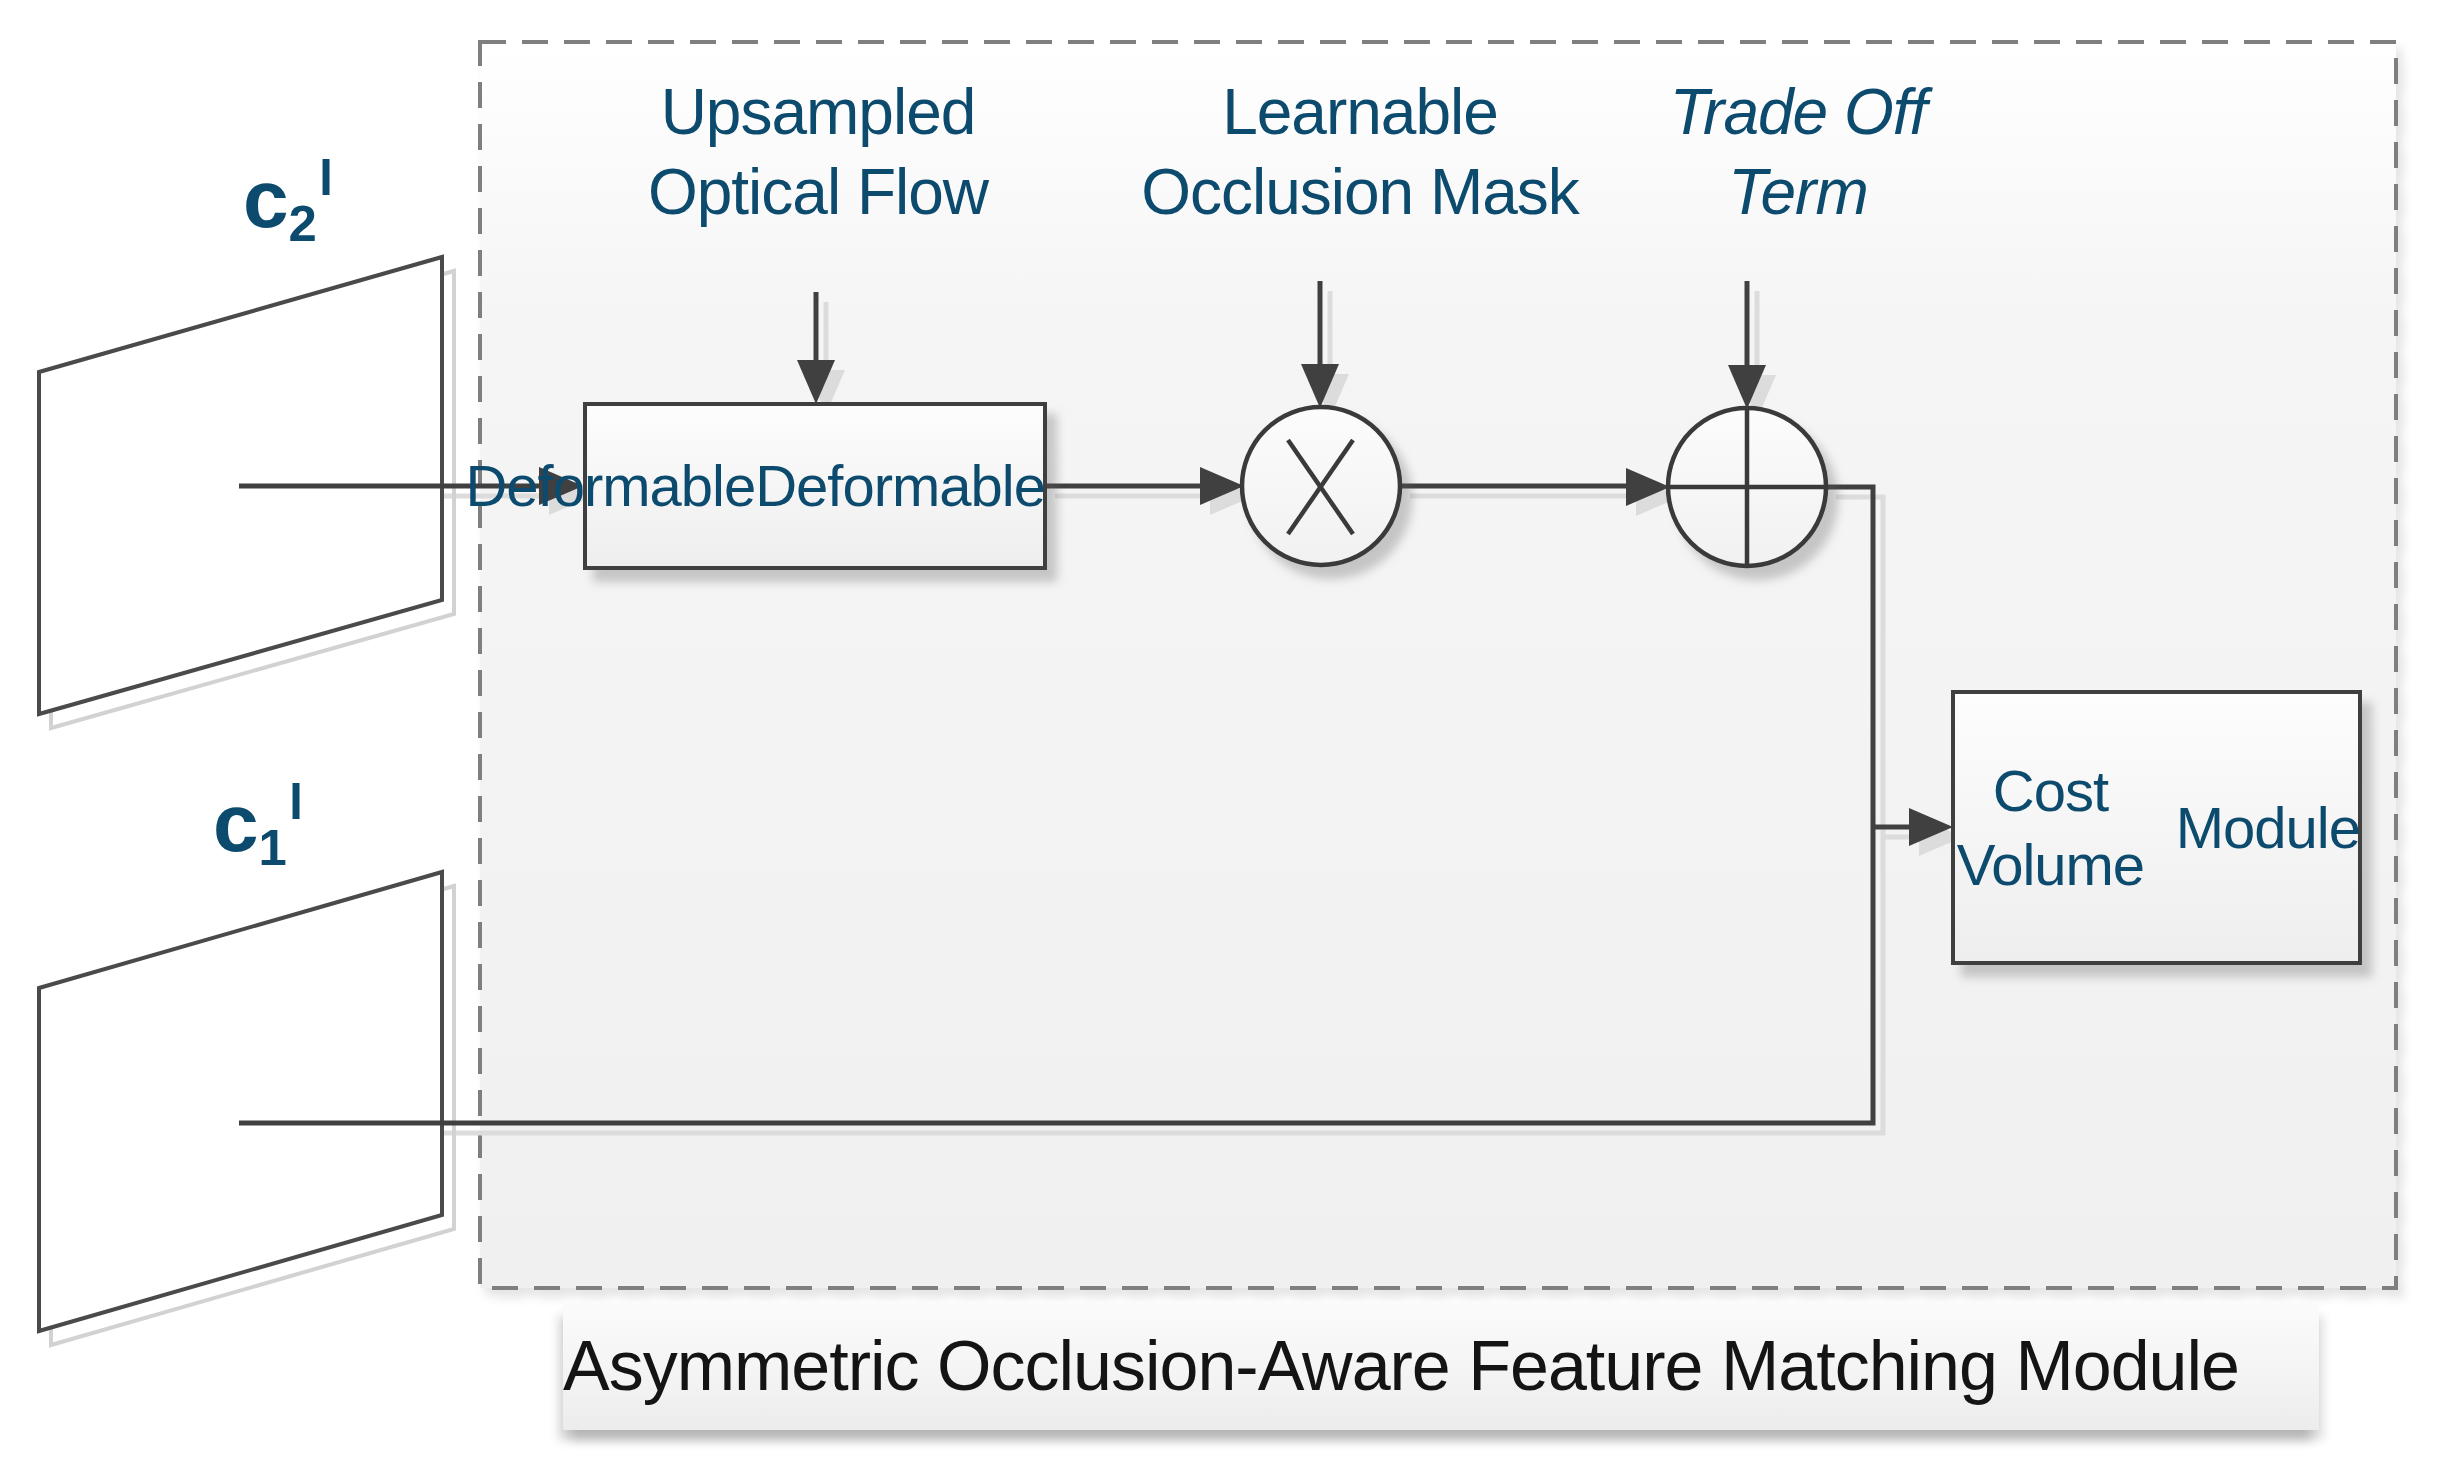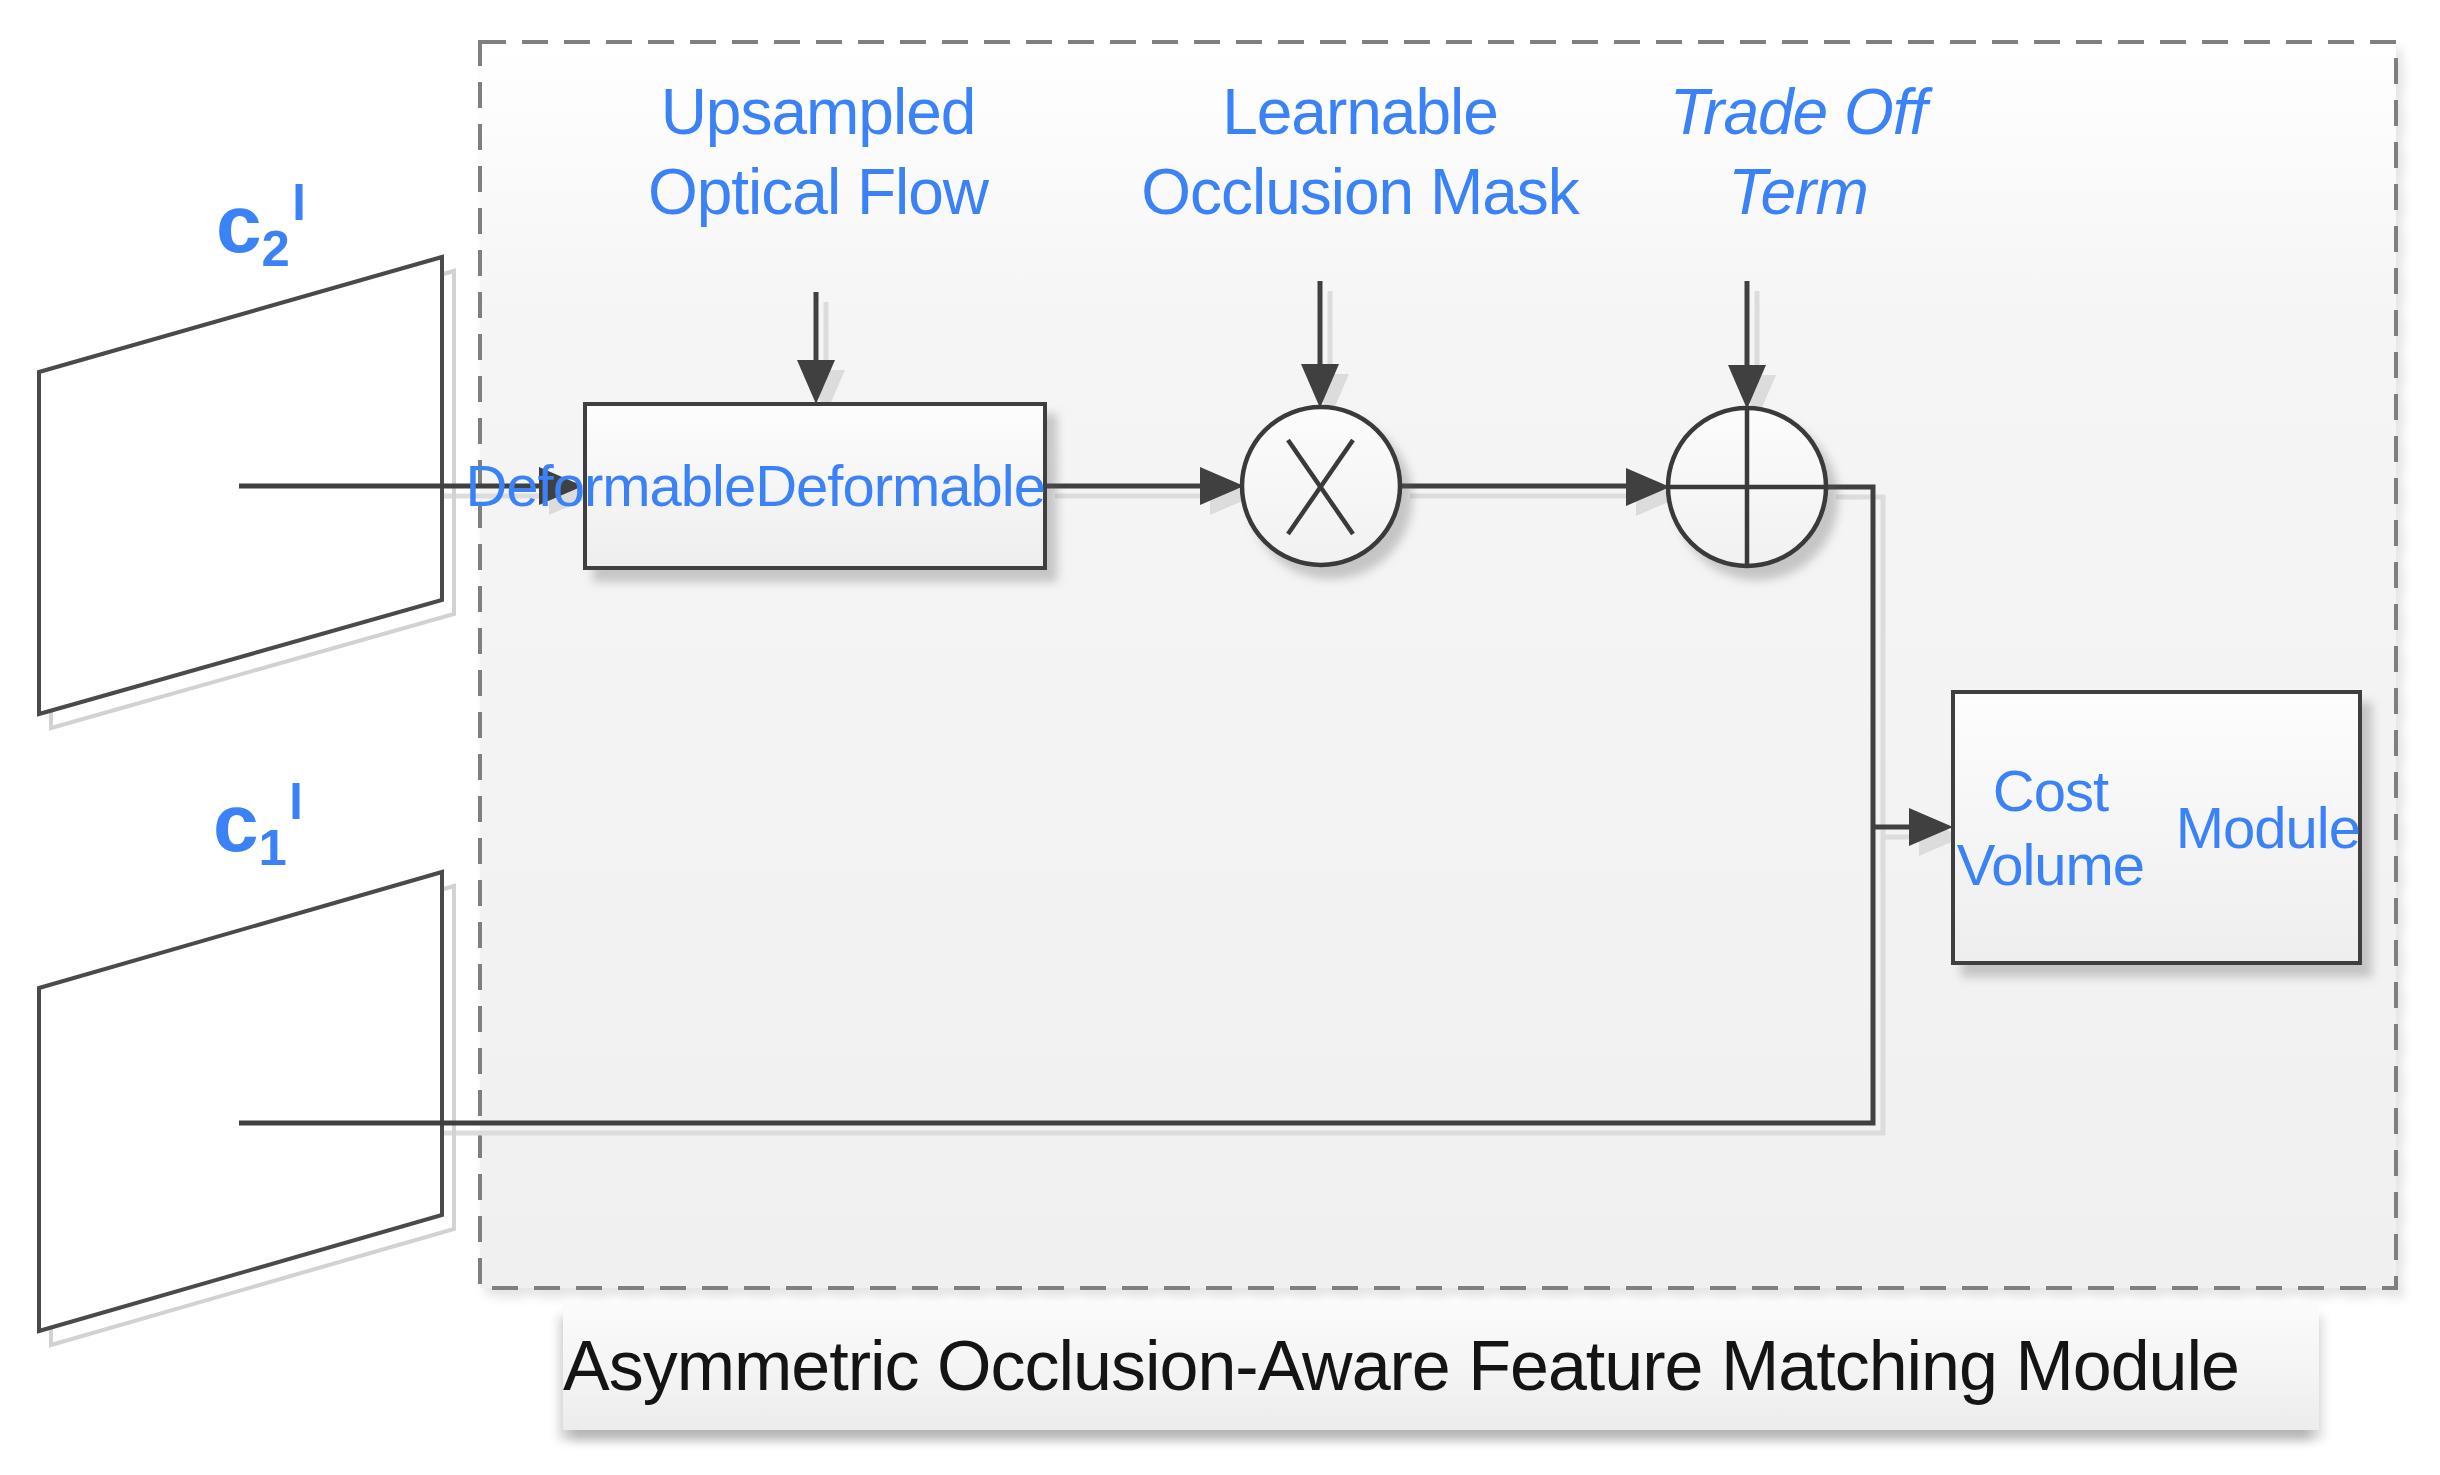--- a/index.html
+++ b/index.html
@@ -1,21 +1,21 @@
 <!DOCTYPE html>
 <html><head>
 <meta charset="utf-8">
 <style>
   html,body{margin:0;padding:0;background:#ffffff;}
   #stage{
     position:relative;width:2440px;height:1475px;background:#ffffff;
     font-family:"Liberation Sans", sans-serif;color:#141414;overflow:hidden;
   }
   #diagram-svg{position:absolute;left:0;top:0;width:2440px;height:1475px;}
-  .txt{position:absolute;z-index:3;text-align:center;color:#3b82f6;}
+  .txt{position:absolute;z-index:3;text-align:center;color:#0c4a6e;}
   .anno{font-size:64px;line-height:80px;font-weight:400;letter-spacing:-1px;}
   .node-label{display:flex;flex-direction:row;justify-content:flex-end;align-items:center;
     font-size:58px;line-height:74px;letter-spacing:-1px;}
   .cap{font-size:70px;line-height:128px;letter-spacing:-1px;white-space:nowrap;}
   .feat{font-size:82px;font-weight:700;letter-spacing:0;}
   .feat sub{font-size:0.62em;vertical-align:-0.28em;font-weight:700;}
   .feat sup{font-size:0.62em;vertical-align:0.62em;font-weight:700;margin-left:2px;}
   #caption-strip{
     position:absolute;left:563px;top:1302px;width:1756px;height:128px;z-index:2;
     background:linear-gradient(180deg,#fbfbfb 0%,#f4f4f4 55%,#ececec 100%);
@@ -102,21 +102,21 @@
       <line x1="1288" y1="440" x2="1353" y2="534" stroke="#3a3a3a" stroke-width="4.5"></line>
       <line x1="1353" y1="440" x2="1288" y2="534" stroke="#3a3a3a" stroke-width="4.5"></line>
     </g>
     <g class="shape-shadow">
       <circle cx="1747" cy="487" r="79" fill="url(#gCircle)" stroke="#3a3a3a" stroke-width="4.5"></circle>
       <line x1="1747" y1="409" x2="1747" y2="565" stroke="#3a3a3a" stroke-width="4.5"></line>
       <line x1="1669" y1="487" x2="1825" y2="487" stroke="#3a3a3a" stroke-width="4.5"></line>
     </g>
   </svg>
 
-  <div class="txt feat" style="left:181px;top:148px;width:160px;margin-top:25px;">
+  <div class="txt feat" style="left:208px;top:148px;width:160px;">
     <span>c</span><sub>2</sub><sup>l</sup>
   </div>
   <div class="txt feat" style="left:178px;top:772px;width:160px;">
     <span>c</span><sub>1</sub><sup>l</sup>
   </div>
 
   <div class="txt anno" style="left:518px;top:72px;width:600px;">
     <div>Upsampled</div>
     <div>Optical Flow</div>
   </div>

